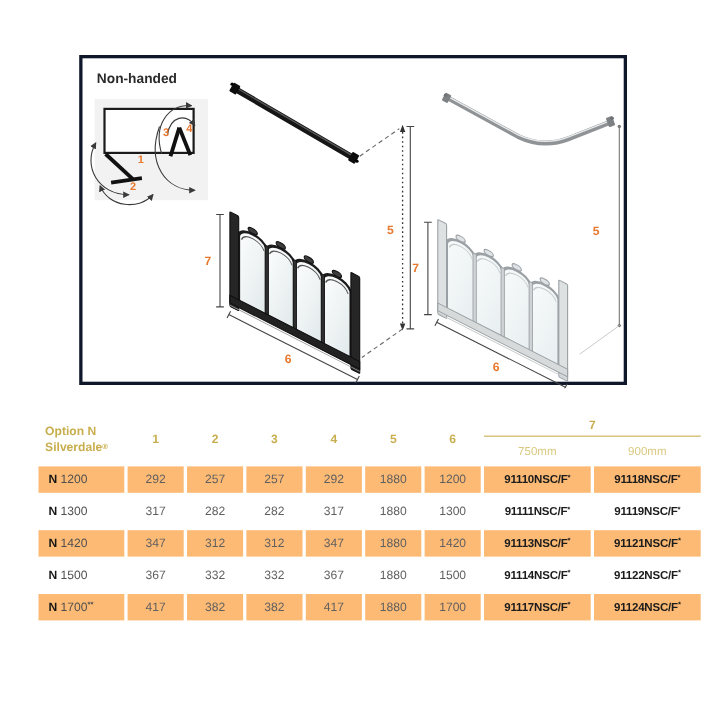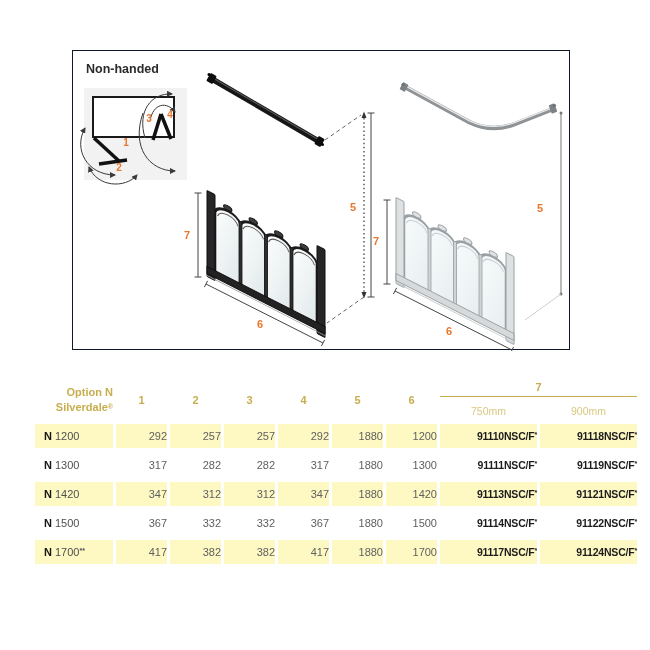--- a/index.html
+++ b/index.html
@@ -4,41 +4,41 @@
 <style>
   html,body{margin:0;padding:0;}
   body{
     width:650px;height:650px;position:relative;background:#ffffff;
     font-family:"Liberation Sans", sans-serif;overflow:hidden;
     -webkit-font-smoothing:antialiased;
   }
   
   .diagram-box{
     position:absolute;left:72px;top:50px;width:498px;height:300px;
-    border:1px solid #0f172a;background:#fff;box-sizing:border-box;
+    border:3px solid #0f172a;background:#fff;box-sizing:border-box;
   }
   .handed-label{
     position:absolute;left:13px;top:11px;font-size:12.5px;font-weight:bold;color:#2b2b2b;
   }
   .diagram-svg{position:absolute;left:0;top:0;}
   .dimtext{font-size:11px;font-weight:bold;fill:#E8782E;}
   .stepnum{font-size:10px;font-weight:bold;fill:#E8782E;text-anchor:middle;}
   
   .spec-table{position:absolute;left:32px;top:376px;width:606px;}
   table{border-collapse:separate;border-spacing:3px 5px;width:100%;table-layout:fixed;}
   col.c-name{width:78px;}
   col.c-num{width:51px;}
   col.c-code{width:97px;}
   th{font-weight:bold;color:#C8AE4E;font-size:11px;padding:0;}
-  th.opt{text-align:right;vertical-align:middle;line-height:1.35;padding-left:6px;}
+  th.opt{text-align:left;vertical-align:middle;line-height:1.35;padding-left:6px;}
   th.num{vertical-align:middle;}
   th.group{vertical-align:bottom;border-bottom:1.5px solid #C8AE4E;padding-bottom:3px;}
   th.sub{color:#D9C87F;font-weight:normal;font-size:10.5px;padding-top:1px;height:16px;vertical-align:middle;}
-  td{height:24px;text-align:right;font-size:11px;color:#5f5f5f;padding:0;}
-  tr.stripe td{background:#fef9c3;}
+  td{height:24px;text-align:center;font-size:11px;color:#5f5f5f;padding:0;}
+  tr.stripe td{background:#fdba74;}
   td.name{text-align:left;padding-left:9px;color:#4f4f4f;}
   td.name b{color:#161616;font-weight:bold;margin-right:3px;}
   td.code{font-weight:bold;color:#1c1c1c;font-size:10.5px;letter-spacing:-0.2px;}
   .sup{font-size:7px;position:relative;top:-3.5px;font-weight:bold;}
   th .sup{top:-2px;color:#C8AE4E;}
 </style>
 </head>
 <body>
 
 <div class="diagram-box">

